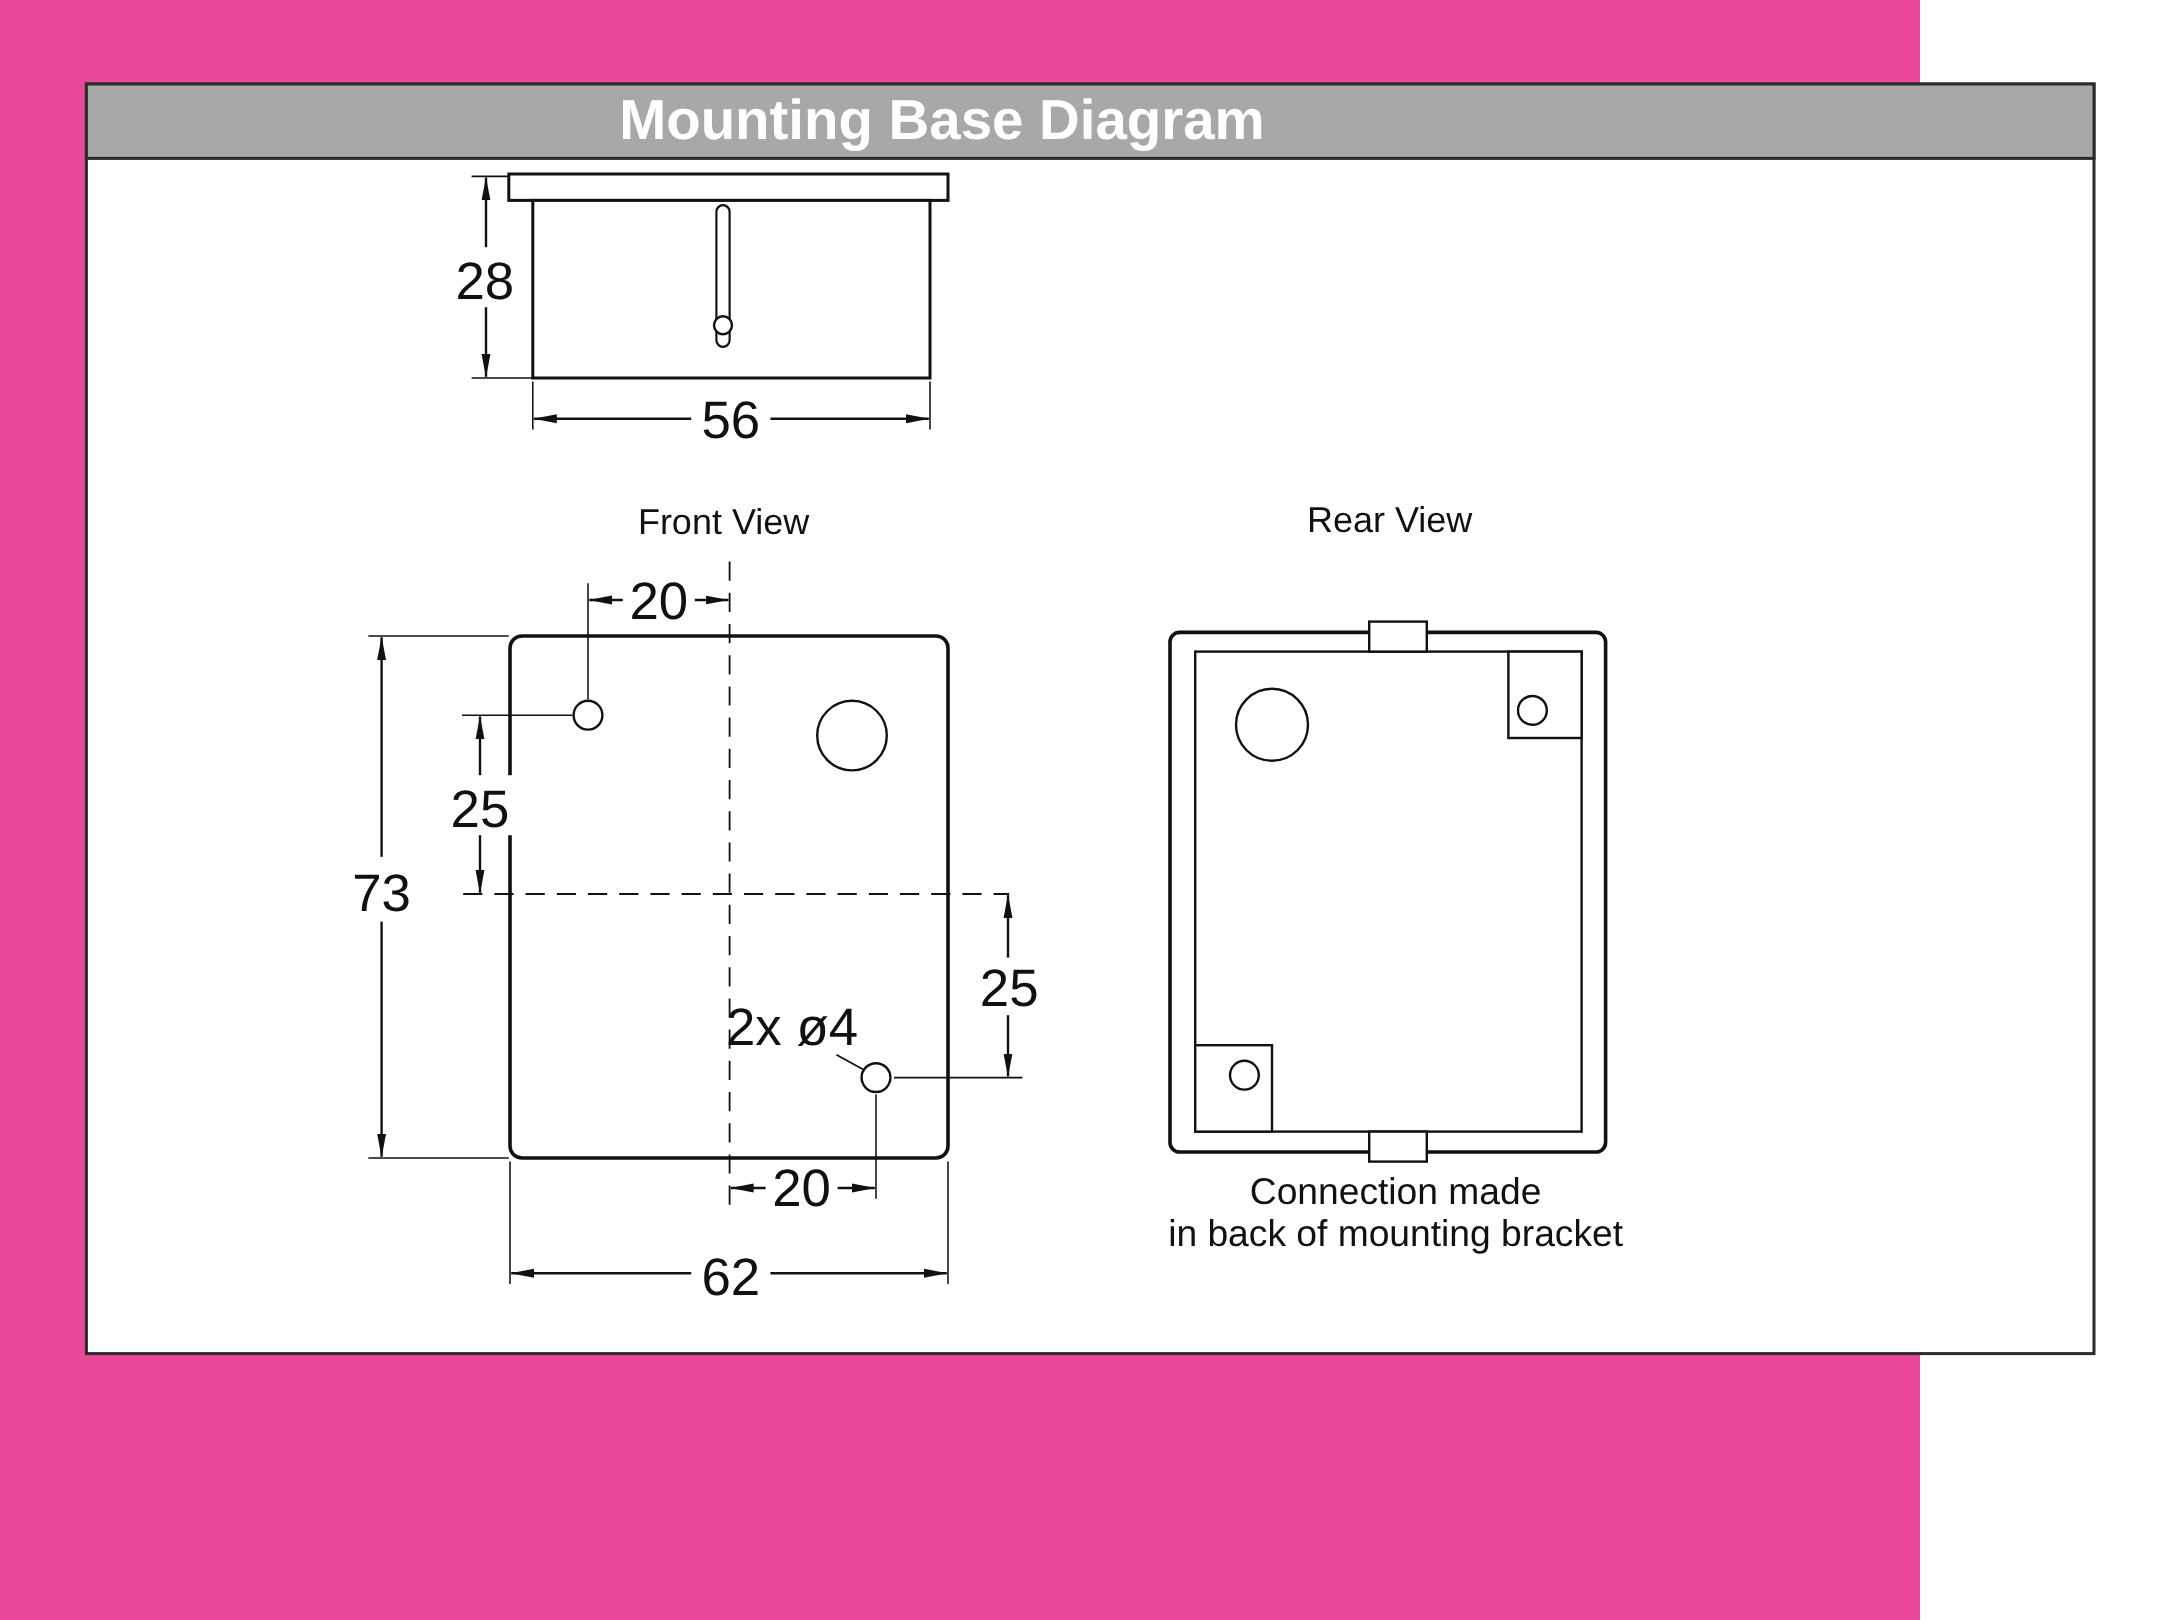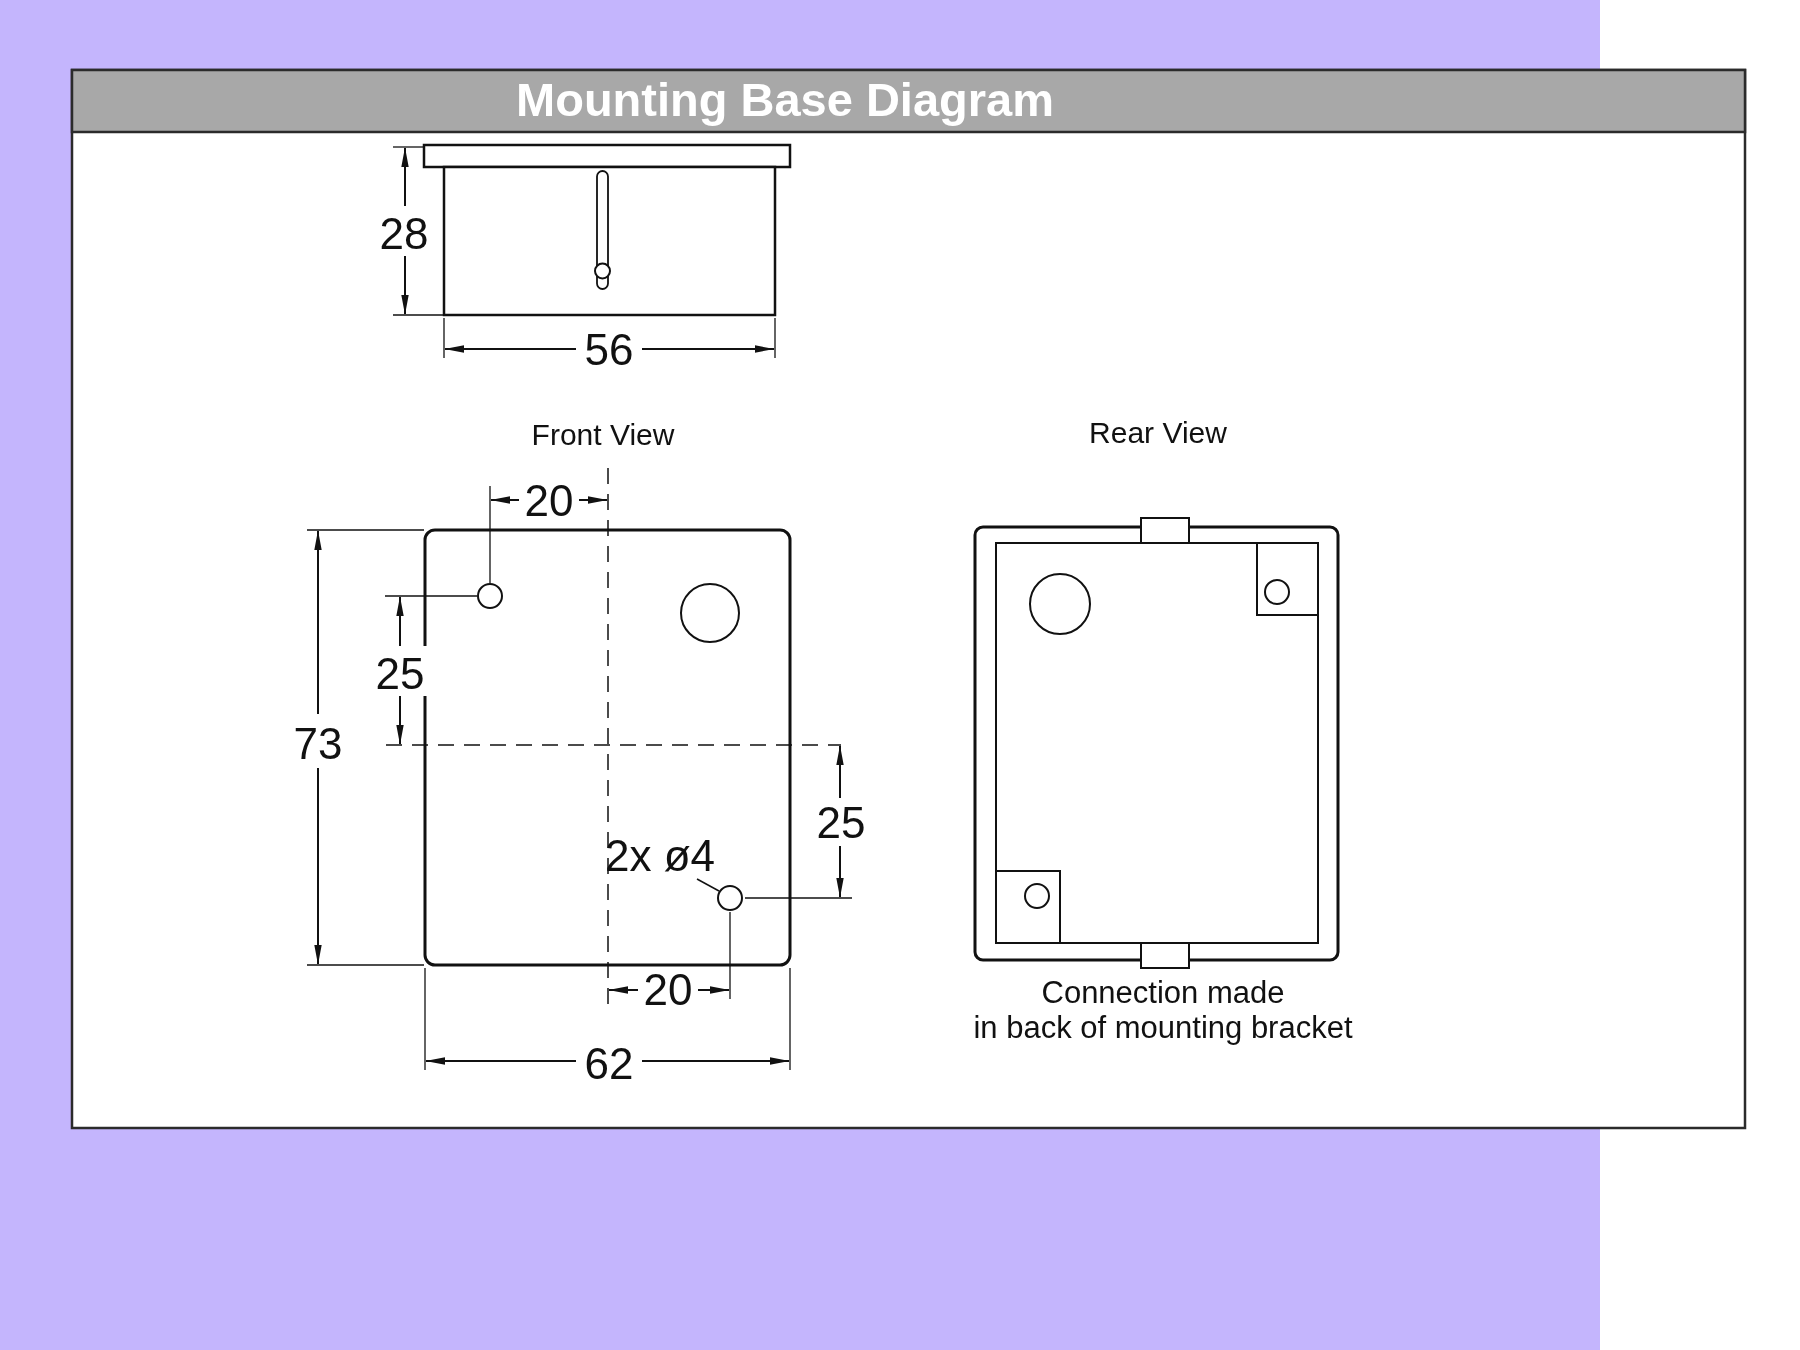--- a/index.html
+++ b/index.html
@@ -1,20 +1,20 @@
 <!DOCTYPE html>
 <html><head>
 <meta charset="utf-8">
 <style>
   html, body { margin: 0; padding: 0; background: #ffffff; }
   .canvas {
     position: relative;
     width: 1600px;
     height: 1350px;
-    background: #c4b5fd;
+    background: #ec4899;
     font-family: "Liberation Sans", sans-serif;
   }
   svg { display: block; }
   text {
     font-family: "Liberation Sans", sans-serif;
     fill: #111111;
   }
   .title-text {
     font-weight: bold;
     fill: #ffffff;

